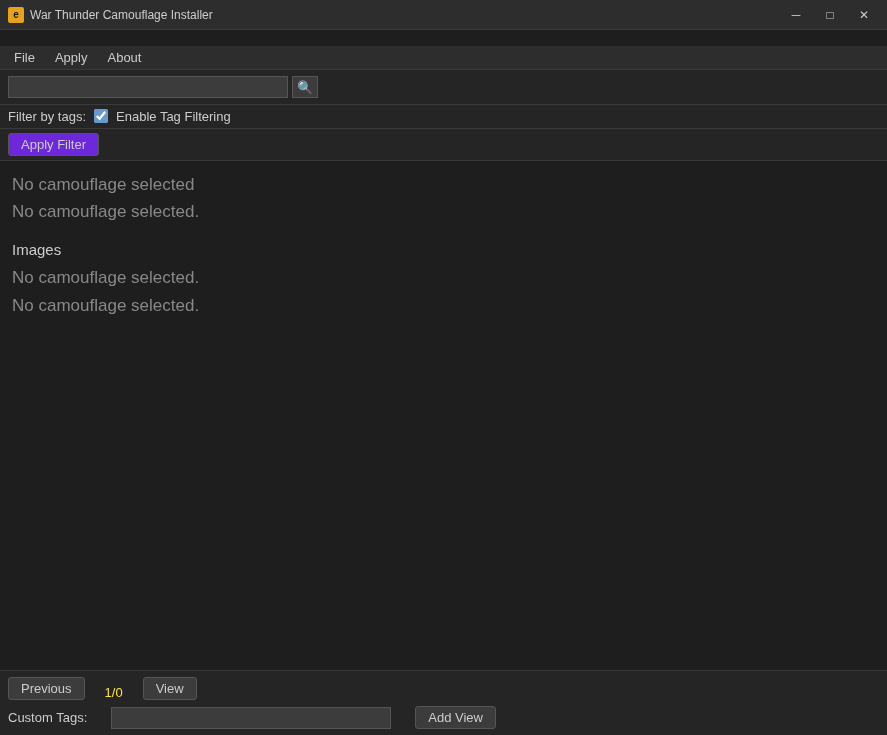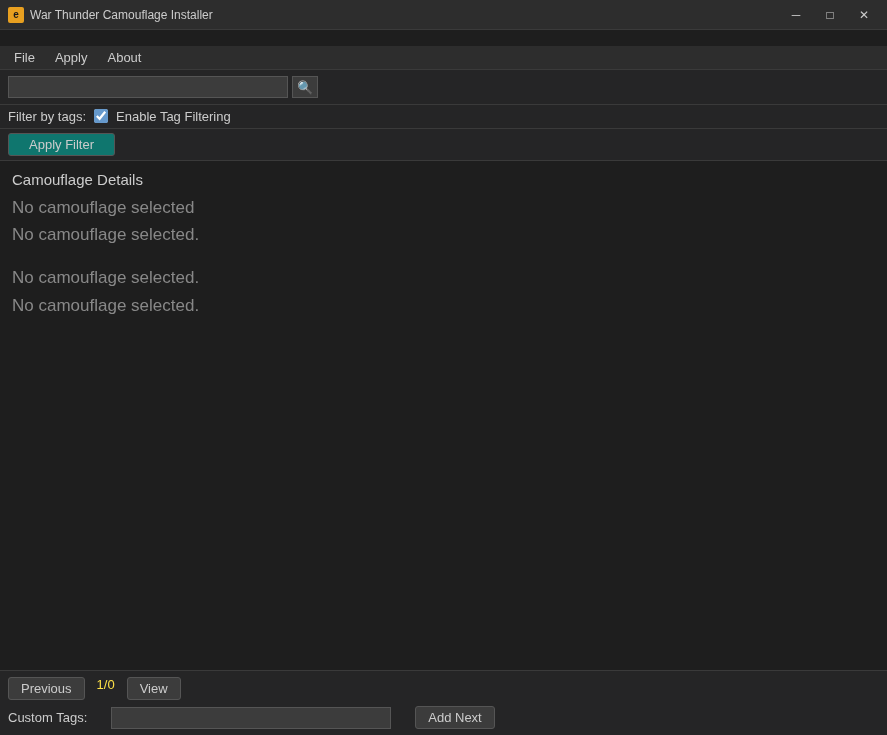--- a/index.html
+++ b/index.html
@@ -155,24 +155,24 @@
 
     
     #apply-filter-bar {
       background: #252526;
       padding: 4px 8px;
       flex-shrink: 0;
       border-bottom: 1px solid #3a3a3a;
     }
 
     #apply-filter-btn {
-      background: #0f766e;
-      border: 1px solid #555;
-      color: #cccccc;
-      padding: 3px 20px;
+      background: #6d28d9;
+      border: 1px solid #555;
+      color: #cccccc;
+      padding: 3px 12px;
       font-size: 13px;
       cursor: pointer;
       border-radius: 3px;
     }
 
     
     #main-content {
       flex: 1;
       background: #1e1e1e;
       padding: 10px 12px;
@@ -201,22 +201,22 @@
       border-top: 1px solid #3a3a3a;
       padding: 6px 8px;
       flex-shrink: 0;
       display: flex;
       flex-direction: column;
       gap: 6px;
     }
 
     #pagination-row {
       display: flex;
-      align-items: flex-start;
-      gap: 12px;
+      align-items: flex-end;
+      gap: 20px;
     }
 
     .nav-btn {
       background: #3c3c3c;
       border: 1px solid #555;
       color: #cccccc;
       padding: 3px 12px;
       font-size: 13px;
       cursor: pointer;
       border-radius: 3px;
@@ -295,35 +295,35 @@
   <label for="enable-tag-filtering">Enable Tag Filtering</label>
 </div>
 
 <div id="apply-filter-bar">
   <button id="apply-filter-btn">Apply Filter</button>
 </div>
 
 <div id="main-content">
 
   <div>
-    <div class="section-title">Camouflage Details</div>
     <div class="section-text">No camouflage selected</div>
     <div class="section-text">No camouflage selected.</div>
   </div>
 
   <div>
+    <div class="section-title">Images</div>
     <div class="section-text">No camouflage selected.</div>
     <div class="section-text">No camouflage selected.</div>
   </div>
 </div>
 
 <div id="bottom-bar">
   <div id="pagination-row">
     <button class="nav-btn">Previous</button>
     <span id="page-info">1/0</span>
     <button class="nav-btn">View</button>
   </div>
   <div id="custom-tags-row">
     <span id="custom-tags-label">Custom Tags:</span>
     <input type="text" id="custom-tags-input" style="">
-    <button id="add-tags-btn">Add Next</button>
+    <button id="add-tags-btn">Add View</button>
   </div>
 </div>
 
 </body></html>

